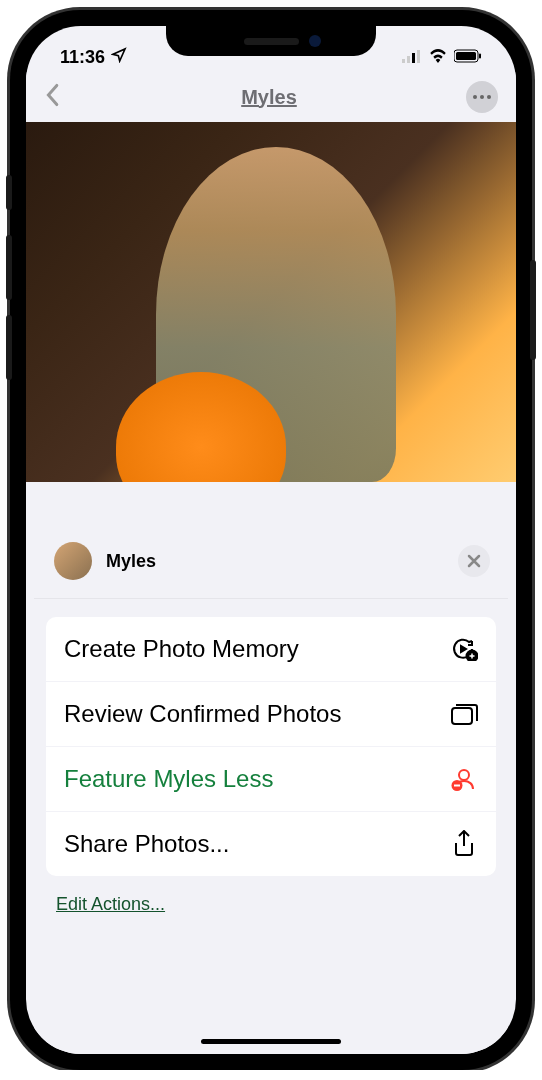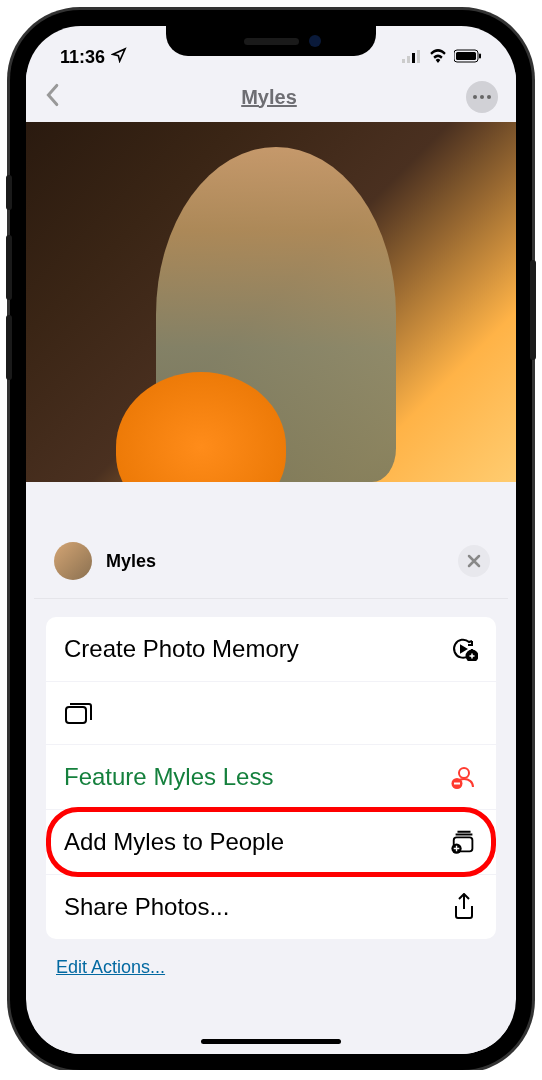--- a/index.html
+++ b/index.html
@@ -29,21 +29,21 @@
     .avatar { width: 38px; height: 38px; border-radius: 50%; background: linear-gradient(135deg, #d4a574 0%, #8a7050 100%); margin-right: 14px; }
     .sheet-name { font-size: 18px; font-weight: 700; flex: 1; }
     .close-btn { width: 32px; height: 32px; border-radius: 50%; background: #e8e8ed; display: flex; align-items: center; justify-content: center; color: #888; font-size: 18px; font-weight: 700; }
     .action-list { margin: 18px 12px 0 12px; background: #fff; border-radius: 10px; overflow: hidden; }
     .action-row { display: flex; align-items: center; justify-content: space-between; padding: 18px 18px; border-bottom: 1px solid #f2f2f7; position: relative; }
     .action-row:last-child { border-bottom: none; }
     .action-label { font-size: 24px; font-weight: 400; }
     .action-label.danger { color: #15803d; }
     .action-icon { width: 28px; height: 26px; display: flex; align-items: center; justify-content: center; }
     .highlight-ring { position: absolute; inset: -3px -0px -3px -0px; border: 5px solid #ff0000; border-radius: 32px; pointer-events: none; }
-    .edit-link { padding: 18px 22px; font-size: 18px; color: #0369a1; text-decoration: underline; }
+    .edit-link { padding: 18px 22px; font-size: 18px; color: #14532d; text-decoration: underline; }
     .home-indicator { position: absolute; bottom: 10px; left: 50%; transform: translateX(-50%); width: 140px; height: 5px; background: #000; border-radius: 3px; }
   </style>
 </head>
 <body>
 
 <div class="phone-frame">
   <div class="side-btn mute"></div>
   <div class="side-btn vol1"></div>
   <div class="side-btn vol2"></div>
   <div class="side-btn power"></div>
@@ -127,52 +127,41 @@
             <svg width="28" height="24" viewBox="0 0 28 24" fill="none" stroke="#000" stroke-width="2">
                 <path d="M22 12a9 9 0 1 1-3-7l3-1M22 4v4h-4"></path>
                 <polygon points="11,9 11,15 16,12" fill="#000"></polygon>
                 <circle cx="22" cy="19" r="5.5" fill="#000"></circle>
                 <path d="M22 16.5v5M19.5 19h5" stroke="#fff" stroke-width="1.5"></path>
               </svg>
           </span>
         </div>
 
         <div class="action-row">
+          <span class="action-label">Review Confirmed Photos</span>
           <span class="action-icon">
             <svg width="28" height="24" viewBox="0 0 28 24" fill="none" stroke="#000" stroke-width="2">
                 <rect x="2" y="6" width="20" height="16" rx="3"></rect>
                 <path d="M6 3h19a2 2 0 0 1 2 2v14"></path>
               </svg>
           </span>
         </div>
 
         <div class="action-row">
           <span class="action-label danger">Feature Myles Less</span>
           <span class="action-icon">
             <svg width="28" height="24" viewBox="0 0 28 24" fill="none" stroke="#ff3b30" stroke-width="2">
                 <circle cx="14" cy="8" r="5"></circle>
                 <path d="M5 22c0-5 4-8 9-8s9 3 9 8"></path>
                 <circle cx="7" cy="18.5" r="5.5" fill="#ff3b30" stroke="none"></circle>
                 <path d="M4 18.5h6" stroke="#fff" stroke-width="2"></path>
               </svg>
           </span>
         </div>
 
-        <div class="action-row">
-          <div class="highlight-ring"></div>
-          <span class="action-label">Add Myles to People</span>
-          <span class="action-icon">
-            <svg width="30" height="26" viewBox="0 0 30 26" fill="none" stroke="#000" stroke-width="2">
-                <rect x="4" y="8" width="20" height="15" rx="3"></rect>
-                <path d="M6 5h18M8 2h14"></path>
-                <circle cx="7" cy="20" r="5.5" fill="#000" stroke="none"></circle>
-                <path d="M7 17v6M4 20h6" stroke="#fff" stroke-width="1.5"></path>
-              </svg>
-          </span>
-        </div>
 
         <div class="action-row">
           <span class="action-label">Share Photos...</span>
           <span class="action-icon">
             <svg width="24" height="28" viewBox="0 0 24 28" fill="none" stroke="#000" stroke-width="2">
                 <path d="M12 2v14M7 6l5-5 5 5M4 13v10a2 2 0 0 0 2 2h12a2 2 0 0 0 2-2V13"></path>
               </svg>
           </span>
         </div>
 

